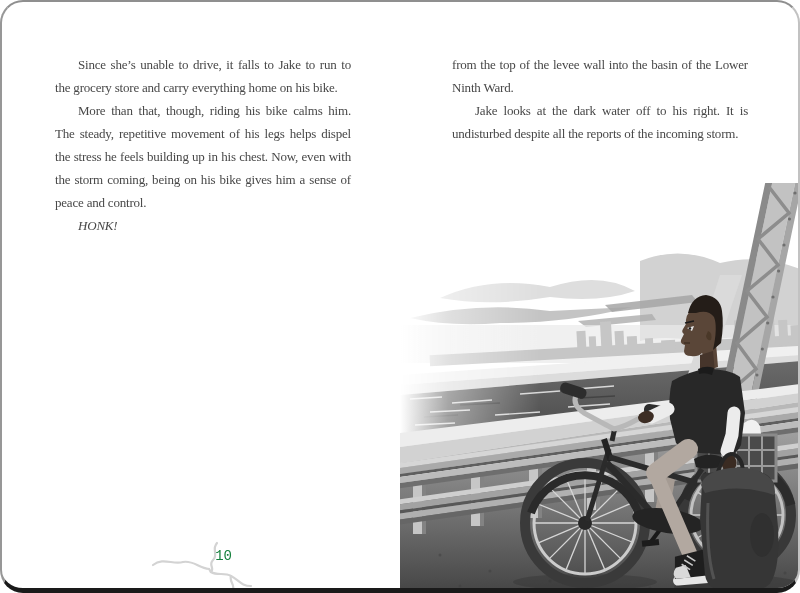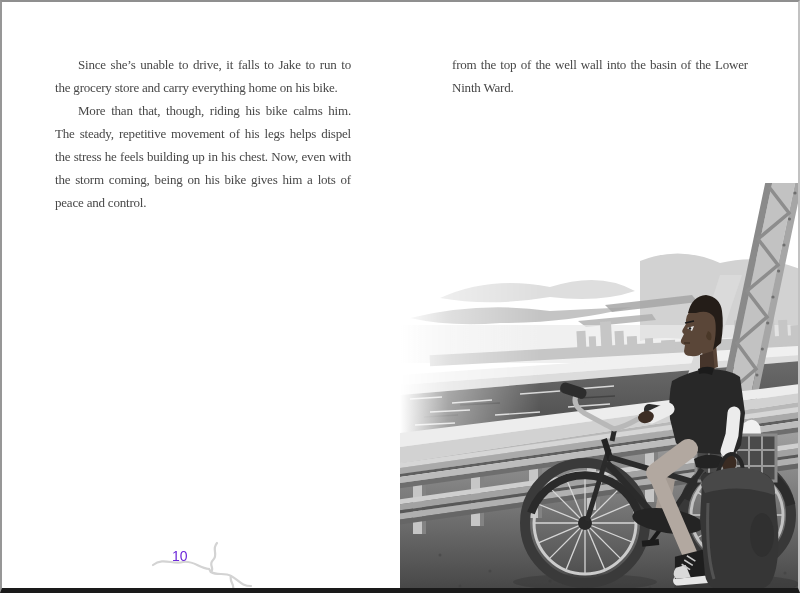--- a/index.html
+++ b/index.html
@@ -3,46 +3,49 @@
 <meta charset="utf-8">
 <style>
   html,body { margin:0; padding:0; background:#fff; }
   .spread {
     position:relative; width:800px; height:593px; box-sizing:border-box;
     background:#ffffff; overflow:hidden;
     border-top:2px solid #8f8f8f; border-left:2px solid #979797;
     border-right:2px solid #c2c2c2; border-bottom:5px solid #1a1a1a;
     font-family:"Liberation Serif","DejaVu Serif",serif;
     color:#484848;
+    border-radius:23px;
   }
   .textcol { position:absolute; width:296px; font-size:13px; line-height:23px; letter-spacing:-0.2px; }
   .textcol-left  { left:53px; top:51px; }
   .textcol-right { left:450px; top:51px; }
   .para { margin:0; text-indent:23px; text-align:justify; }
   .para.flush { text-indent:0; }
   .para.italic { font-style:italic; text-align:left; }
   .page-number {
-    position:absolute; left:170px; top:546px; width:60px; text-align:left;
-    font-family:Liberation Sans, sans-serif; font-size:14px; color:#6d28d9;
+    position:absolute; left:170px; top:546px; width:60px; text-align:right;
+    font-family:Liberation Mono, monospace; font-size:14px; color:#15803d;
   }
   .squiggle { position:absolute; left:143px; top:536px; }
   .illustration { position:absolute; left:398px; top:181px; }
 </style>
 </head>
 <body>
 
 <div class="spread">
 
   <div class="textcol textcol-left" id="left-text">
       <p class="para">Since she’s unable to drive, it falls to Jake to run to the grocery store and carry everything home on his bike.</p>
-      <p class="para">More than that, though, riding his bike calms him. The steady, repetitive movement of his legs helps dispel the stress he feels building up in his chest. Now, even with the storm coming, being on his bike gives him a lots of peace and control.</p>
+      <p class="para">More than that, though, riding his bike calms him. The steady, repetitive movement of his legs helps dispel the stress he feels building up in his chest. Now, even with the storm coming, being on his bike gives him a sense of peace and control.</p>
+      <p class="para italic">HONK!</p>
     </div>
 
   <div class="textcol textcol-right" id="right-text">
-      <p class="para flush">from the top of the well wall into the basin of the Lower Ninth Ward.</p>
+      <p class="para flush">from the top of the levee wall into the basin of the Lower Ninth Ward.</p>
+      <p class="para">Jake looks at the dark water off to his right. It is undisturbed despite all the reports of the incoming storm.</p>
     </div>
 
   <svg class="squiggle" width="120" height="54" viewBox="0 0 120 54">
     <g fill="none" stroke="#d3d3d3" stroke-width="2.2" stroke-linecap="round" stroke-linejoin="round">
       <path d="M 72,5 C 66,12 74,16 68,22 C 63,27 70,30 66,34"></path>
       <path d="M 8,27 C 18,19 28,27 38,24 C 48,22 54,30 64,31"></path>
       <path d="M 64,31 C 66,33 65,34 66,34 C 72,38 80,34 86,38 C 94,42 96,48 106,48"></path>
       <path d="M 86,38 C 84,44 90,46 88,52"></path>
     </g>
   </svg>

